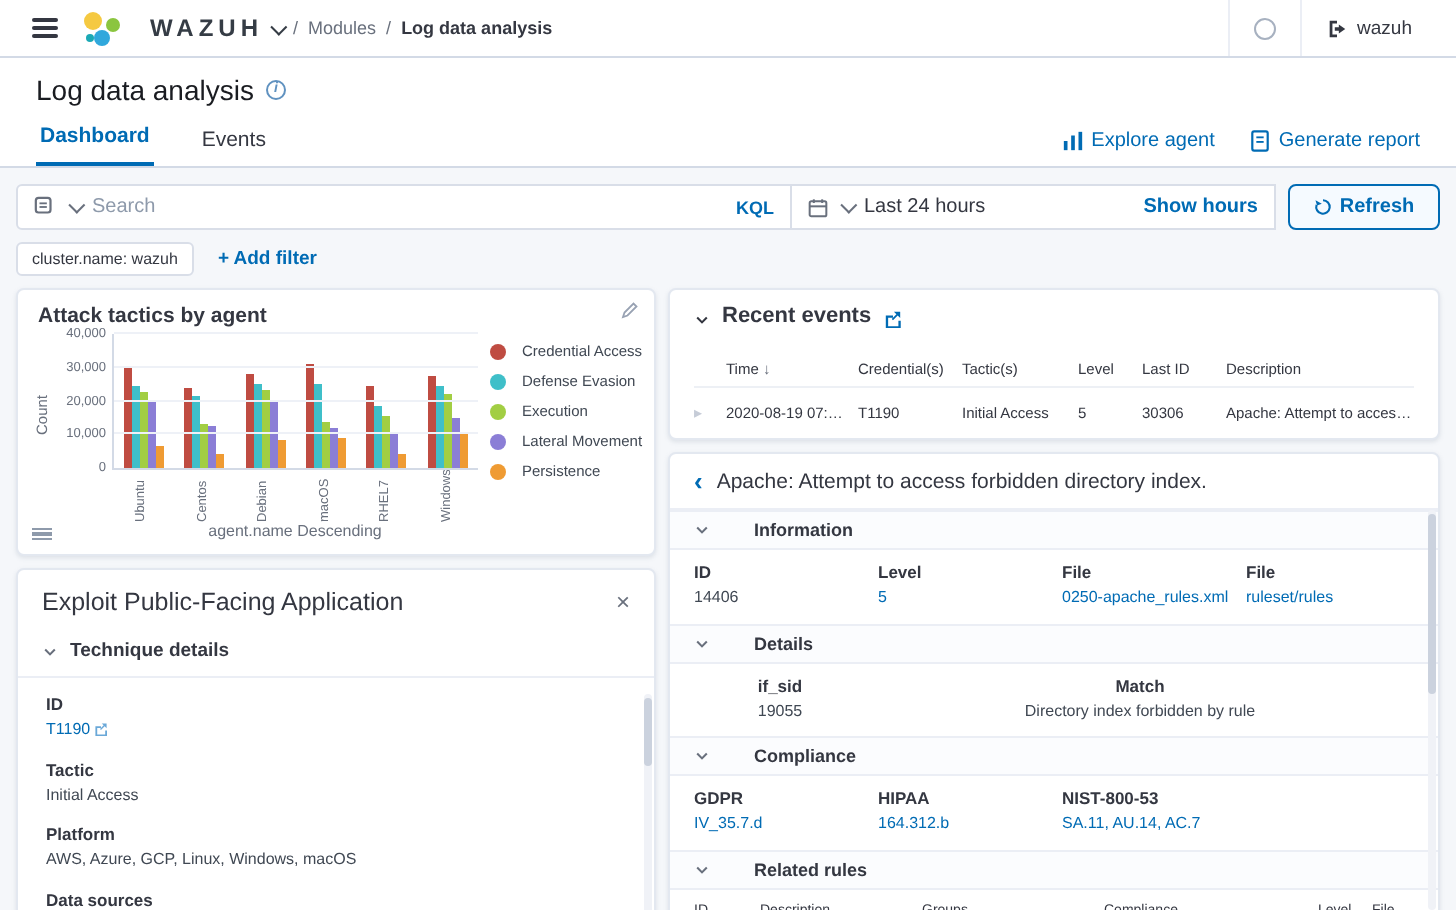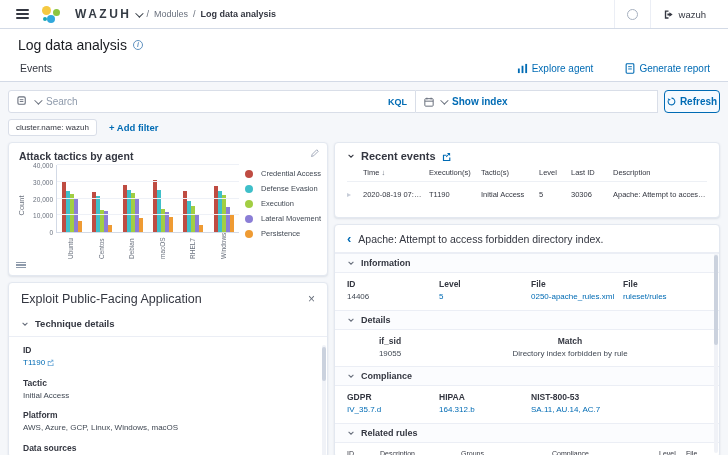--- a/index.html
+++ b/index.html
@@ -26,33 +26,33 @@
   .user-name { font-size: 9.5px; color: #343741; }
 
   
   .subheader { background: #fff; padding: 7px 18px 0; border-bottom: 1px solid #D3DAE6; }
   .page-title-row { display: flex; align-items: center; gap: 6px; height: 18px; }
   .page-title { font-size: 14px; font-weight: 500; color: #1A1C21; }
   .info-icon { width: 10px; height: 10px; border: 1px solid #6092C0; color: #6092C0; border-radius: 50%; font-size: 7px; line-height: 8px; text-align: center; font-style: italic; font-weight: bold; }
   .tabs-row { display: flex; align-items: flex-end; margin-top: 4px; }
   .tab { font-size: 10.5px; padding: 4px 2px 7px; margin-right: 22px; color: #343741; cursor: pointer; }
   .tab.active { color: #006BB4; font-weight: bold; border-bottom: 2px solid #006BB4; }
-  .head-actions { margin-left: auto; display: flex; gap: 32px; align-items: flex-start; padding-bottom: 7px; }
+  .head-actions { margin-left: auto; display: flex; gap: 18px; align-items: flex-start; padding-bottom: 7px; }
   .head-link { display: flex; gap: 4px; align-items: center; font-size: 10px; color: #006BB4; cursor: pointer; }
 
   
   .toolbar { display: flex; gap: 0; padding: 8px 8px 0; }
   .searchbar { flex: 1; height: 23px; background: #fff; border: 1px solid #D9DEE8; border-radius: 3px 0 0 3px; display: flex; align-items: center; padding: 0 8px; gap: 6px; }
   .search-input { flex: 1; border: none; outline: none; font-size: 10px; color: #343741; background: transparent; font-family: inherit; }
   .search-input::placeholder { color: #8E9AAB; }
   .kql { font-size: 9px; font-weight: bold; color: #006BB4; cursor: pointer; }
   .datebar { width: 242px; height: 23px; background: #fff; border: 1px solid #D9DEE8; border-left: none; display: flex; align-items: center; padding: 0 8px; gap: 6px; }
   .date-text { font-size: 10px; color: #343741; flex: 1; }
   .show-dates { font-size: 10px; font-weight: bold; color: #006BB4; cursor: pointer; white-space: nowrap; }
-  .refresh-btn { width: 56px; height: 23px; margin-left: 6px; border: 1px solid #006BB4; background: #F5FAFF; color: #006BB4; border-radius: 4px; font-size: 10px; font-weight: bold; display: flex; align-items: center; justify-content: center; gap: 4px; cursor: pointer; font-family: inherit; }
+  .refresh-btn { width: 76px; height: 23px; margin-left: 6px; border: 1px solid #006BB4; background: #F5FAFF; color: #006BB4; border-radius: 4px; font-size: 10px; font-weight: bold; display: flex; align-items: center; justify-content: center; gap: 4px; cursor: pointer; font-family: inherit; }
   .chev { width: 6px; height: 6px; border-right: 1.3px solid #69707D; border-bottom: 1.3px solid #69707D; transform: rotate(45deg) translateY(-2px); display: inline-block; }
   .chev.dark { border-color: #353C45; }
 
   
   .filterbar { display: flex; align-items: center; gap: 12px; padding: 6px 8px 4px; }
   .filter-chip { font-size: 8px; color: #343741; background: #fff; border: 1px solid #D9DEE8; border-radius: 3px; padding: 3px 7px; cursor: pointer; }
   .add-filter { font-size: 9.5px; font-weight: bold; color: #006BB4; cursor: pointer; }
 
   
   .main { display: flex; gap: 6px; padding: 2px 8px 0; height: 318px; overflow: hidden; }
@@ -95,37 +95,37 @@
   .accordion-label { font-size: 9.5px; font-weight: bold; color: #343741; }
   .tech-content { padding: 8px 14px; display: flex; flex-direction: column; gap: 9px; }
   .field-label { font-size: 9px; font-weight: bold; color: #343741; margin-bottom: 2px; }
   .field-value { font-size: 8.5px; color: #404853; line-height: 1.45; }
   .link { color: #006BB4; cursor: pointer; }
   .vscroll { position: absolute; right: 1px; width: 4px; background: #F0F2F7; border-radius: 2px; }
   .vscroll i { display: block; width: 100%; background: #CBD2DE; border-radius: 2px; }
 
   
   .events-card { height: 76px; padding: 7px 12px 4px; }
-  .panel-head { display: flex; align-items: center; gap: 6px; }
+  .panel-head { display: flex; align-items: flex-end; gap: 6px; }
   .panel-title { font-size: 11px; font-weight: bold; color: #343741; }
   .ev-grid { display: grid; grid-template-columns: 10px 60px 46px 52px 26px 36px 1fr; column-gap: 6px; align-items: center; }
-  .ev-grid.hdr { margin-top: 6px; padding-bottom: 4px; border-bottom: 1px solid #EDF0F5; }
+  .ev-grid.hdr { margin-top: 16px; padding-bottom: 4px; border-bottom: 1px solid #EDF0F5; }
   .th { font-size: 7.5px; color: #343741; font-weight: 500; white-space: nowrap; }
   .td { font-size: 7.5px; color: #343741; white-space: nowrap; overflow: hidden; text-overflow: ellipsis; }
   .ev-grid.row { padding: 8px 0; }
   .expander { color: #C6CCD7; font-size: 8px; }
 
   
   .detail-card { flex: 1; }
   .detail-head { display: flex; align-items: center; gap: 7px; padding: 7px 12px; border-bottom: 1px solid #EBEEF5; }
   .back-chev { color: #006BB4; font-size: 13px; line-height: 1; cursor: pointer; font-weight: bold; }
   .detail-title { font-size: 10.5px; font-weight: 500; color: #343741; }
   .band { display: flex; align-items: center; gap: 6px; padding: 4px 12px; background: #FBFCFE; border-bottom: 1px solid #EBEEF5; border-top: 1px solid #EBEEF5; cursor: pointer; }
   .band:first-of-type { border-top: none; }
-  .band-label { font-size: 9px; font-weight: bold; color: #343741; }
+  .band-label { font-size: 9px; font-weight: bold; color: #343741; margin-left: 16px; }
   .grid4 { display: grid; grid-template-columns: repeat(4, 1fr); padding: 6px 12px 7px; column-gap: 8px; }
   .grid2 { display: grid; grid-template-columns: 86px 1fr; padding: 6px 12px 7px; column-gap: 0; text-align: center; }
   .kv .field-label { font-size: 8.5px; }
   .kv .field-value { font-size: 8px; white-space: nowrap; overflow: hidden; text-overflow: ellipsis; }
   .rr-grid { display: grid; grid-template-columns: 28px 76px 86px 102px 22px 1fr; column-gap: 5px; align-items: center; padding: 0 12px; }
   .rr-grid.hdr { padding-top: 7px; padding-bottom: 4px; border-bottom: 1px solid #EDF0F5; }
   .rr-grid .td, .rr-grid .th { font-size: 7px; }
 
   svg { display: block; }
 </style>
@@ -167,20 +167,21 @@
       </div>
     </div>
   </header>
 
   <div class="subheader">
     <div class="page-title-row">
       <h1 class="page-title">Log data analysis</h1>
       <span class="info-icon">i</span>
     </div>
     <div class="tabs-row">
+      <div class="tab active">Dashboard</div>
       <div class="tab">Events</div>
       <div class="head-actions">
         <div class="head-link">
           <svg width="11" height="11" viewBox="0 0 12 12">
             <rect x="1" y="6" width="2" height="5" fill="#006BB4"></rect>
               <rect x="5" y="3" width="2" height="8" fill="#006BB4"></rect>
               <rect x="9" y="1" width="2" height="10" fill="#006BB4"></rect>
           </svg>
           <span>Explore agent</span>
         </div>
@@ -208,21 +209,22 @@
       <span class="kql">KQL</span>
     </div>
     <div class="datebar">
       <svg width="10" height="10" viewBox="0 0 12 12">
         <rect x="1" y="2" width="10" height="9" rx="1" fill="none" stroke="#69707D" stroke-width="1.2"></rect>
         <line x1="1" y1="5" x2="11" y2="5" stroke="#69707D" stroke-width="1.2"></line>
         <line x1="3.5" y1="0.8" x2="3.5" y2="3" stroke="#69707D" stroke-width="1.2"></line>
         <line x1="8.5" y1="0.8" x2="8.5" y2="3" stroke="#69707D" stroke-width="1.2"></line>
       </svg>
       <span class="chev"></span>
-      <span class="show-dates">Show index</span>
+      <span class="date-text">Last 24 hours</span>
+      <span class="show-dates">Show hours</span>
     </div>
     <button class="refresh-btn">
       <svg width="9" height="9" viewBox="0 0 12 12">
         <path d="M6 1.5a4.5 4.5 0 1 1-4.3 3.1" fill="none" stroke="#006BB4" stroke-width="1.4"></path>
         <path d="M1 1.5 2 5l3.2-1.2z" fill="#006BB4"></path>
       </svg>
       <span>Refresh</span>
     </button>
   </div>
 
@@ -317,20 +319,21 @@
                 <div class="xcell">
                   <span>macOS</span>
                 </div>
                 <div class="xcell">
                   <span>RHEL7</span>
                 </div>
                 <div class="xcell">
                   <span>Windows</span>
                 </div>
               </div>
+            <div class="xaxis-label">agent.name Descending</div>
           </div>
           <div class="legend">
               <div class="legend-item">
                 <span class="dot" style="background: rgb(191, 76, 66);"></span>
                 <span class="legend-label">Credential Access</span>
               </div>
               <div class="legend-item">
                 <span class="dot" style="background: rgb(63, 191, 201);"></span>
                 <span class="legend-label">Defense Evasion</span>
               </div>
@@ -404,21 +407,21 @@
             </svg>
           <span class="panel-title">Recent events</span>
           <svg width="9" height="9" viewBox="0 0 10 10">
               <path d="M1 3h4v1.3H2.3V9H8V6h1.3v4H1z" fill="#006BB4"></path>
               <path d="M5.5 1H9v3.5L7.6 3.1 5 5.7 4.3 5l2.6-2.6z" fill="#006BB4"></path>
             </svg>
         </div>
         <div class="ev-grid hdr">
           <span></span>
           <span class="th"><span>Time</span> <span style="color:#69707D">↓</span></span>
-          <span class="th">Execution(s)</span>
+          <span class="th">Credential(s)</span>
           <span class="th">Tactic(s)</span>
           <span class="th">Level</span>
           <span class="th">Last ID</span>
           <span class="th">Description</span>
         </div>
         <div class="ev-grid row">
           <span class="expander">▸</span>
           <span class="td">2020-08-19 07:45:04</span>
           <span class="td link">T1190</span>
           <span class="td">Initial Access</span>

